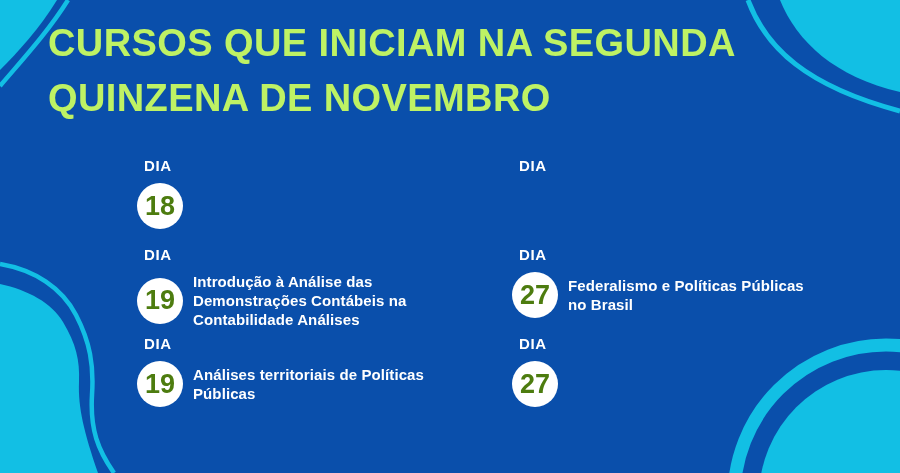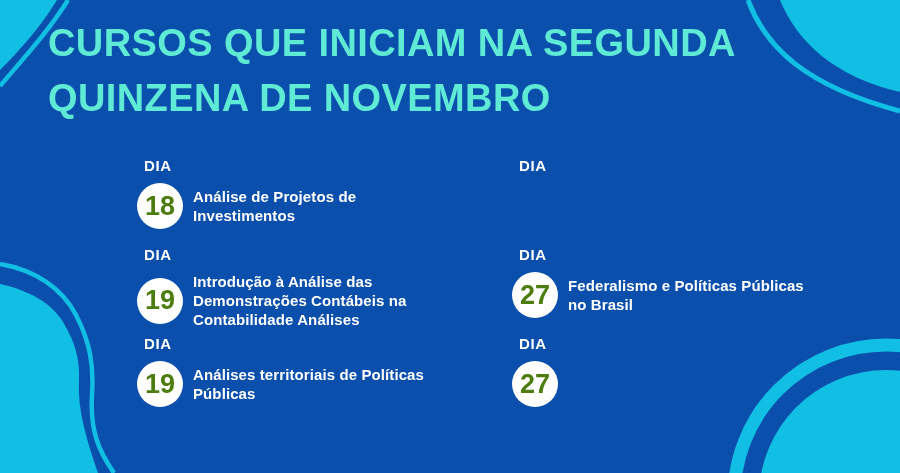--- a/index.html
+++ b/index.html
@@ -15,21 +15,21 @@
   .deco-svg {
     position: absolute;
     top: 0; left: 0;
     width: 900px; height: 473px;
     pointer-events: none;
   }
   .title-block {
     position: absolute;
     left: 48px;
     top: 16px;
-    color: #5eead4;
+    color: #bef264;
     font-size: 38px;
     font-weight: 800;
     line-height: 55px;
     letter-spacing: 0.4px;
     white-space: nowrap;
   }
   .courses-grid {
     position: absolute;
     left: 137px;
     top: 157px;
@@ -99,22 +99,20 @@
   <div>CURSOS QUE INICIAM NA SEGUNDA</div>
   <div>QUINZENA DE NOVEMBRO</div>
 </div>
 
 <div class="courses-grid">
 
   <div class="course-item">
     <div class="dia-label">DIA</div>
     <div class="course-row">
       <div class="day-circle">18</div>
-      <div class="course-title">Análise de Projetos de
-Investimentos</div>
     </div>
   </div>
 
   <div class="course-item">
     <div class="dia-label">DIA</div>
     <div class="course-row">
       <div class="day-circle">19</div>
       <div class="course-title">Introdução à Análise das
 Demonstrações Contábeis na
 Contabilidade Análises</div>

